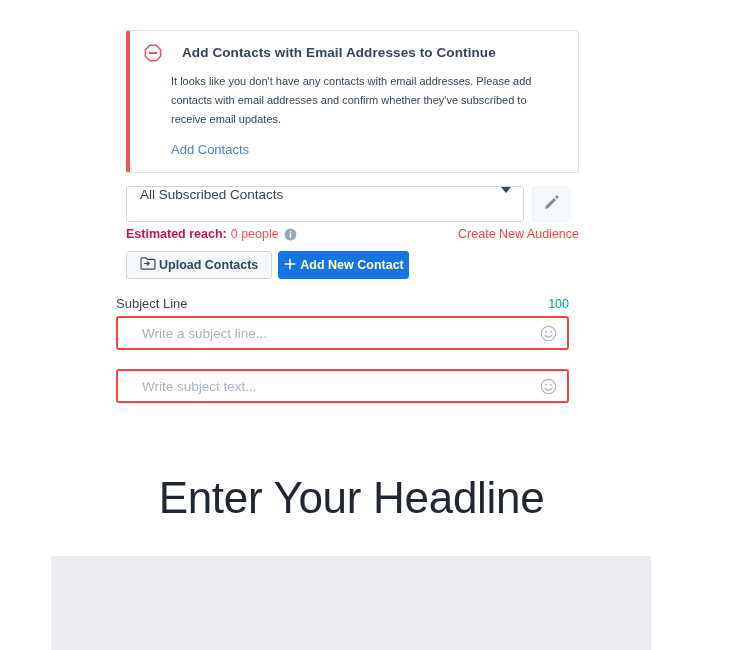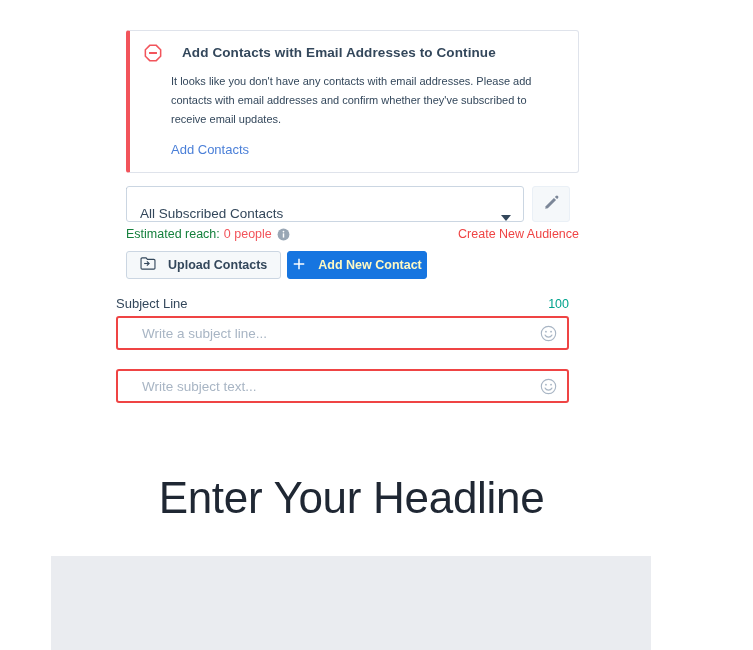--- a/index.html
+++ b/index.html
@@ -85,21 +85,21 @@
     gap: 8px;
   }
   .select-box {
     width: 398px;
     height: 36px;
     box-sizing: border-box;
     background: #ffffff;
     border: 1px solid #cbd6e2;
     border-radius: 3px;
     display: flex;
-    align-items: flex-end;
+    align-items: flex-start;
     padding: 0 12px 0 13px;
     font-size: 13.5px;
     color: #33475b;
     cursor: pointer;
     position: relative;
   }
   .select-value { flex: 1; }
   .caret {
     width: 0; height: 0;
     border-left: 5px solid transparent;
@@ -121,21 +121,21 @@
 
   .reach-row {
     position: absolute;
     left: 126px;
     top: 227px;
     width: 453px;
     display: flex;
     align-items: center;
     font-size: 12.5px;
   }
-  .reach-label { color: #15803d; }
+  .reach-label { color: #be185d; font-weight: bold; }
   .reach-count { color: #f2545b; margin-left: 4px; }
   .info-icon { margin-left: 5px; width: 13px; height: 13px; display:inline-block; }
   .spacer { flex: 1; }
   .audience-link {
     color: #ef4444;
     font-size: 12.5px;
     text-decoration: none;
     cursor: pointer;
   }
 
@@ -146,21 +146,21 @@
     display: flex;
     gap: 6px;
   }
   .btn {
     height: 28px;
     box-sizing: border-box;
     border-radius: 3px;
     display: flex;
     align-items: center;
     justify-content: center;
-    gap: 12px;
+    gap: 3px;
     font-size: 12.5px;
     font-weight: bold;
     cursor: pointer;
     padding: 0 13px;
     white-space: nowrap;
     text-align: right;
   }
   .btn-secondary {
     background: #f5f8fa;
     border: 1px solid #cbd6e2;

